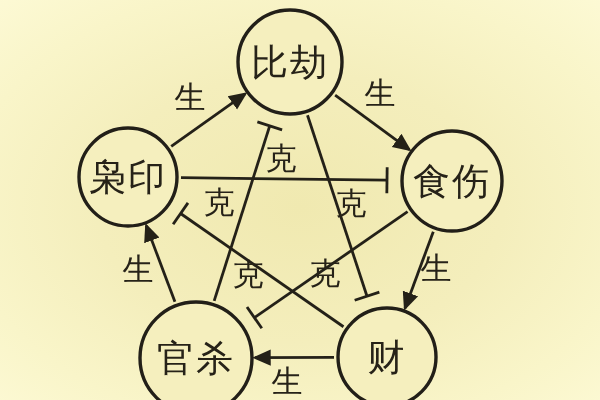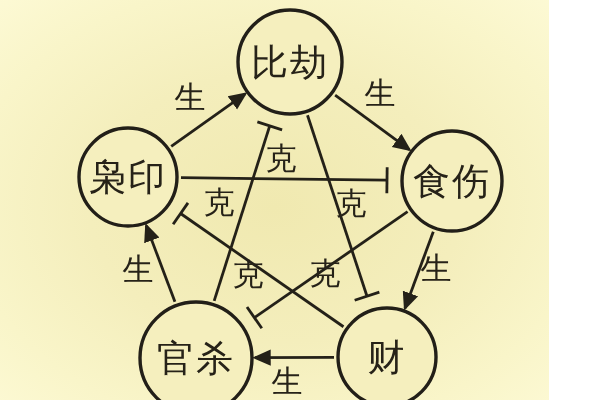--- a/index.html
+++ b/index.html
@@ -5,21 +5,21 @@
   html, body {
     margin: 0;
     padding: 0;
     width: 600px;
     height: 400px;
     overflow: hidden;
     font-family: "DejaVu Sans", sans-serif;
   }
   .canvas {
     position: relative;
-    width: 549px;
+    width: 600px;
     height: 400px;
     background: radial-gradient(ellipse 75% 75% at 50% 52%,
                 #f0e9b0 0%, #f4eebc 45%, #f9f5c9 75%, #fdfad6 100%);
   }
   svg { display: block; }
   .node-circle {
     fill: #f5efbe;
     stroke: #221f18;
     stroke-width: 3.4;
   }

